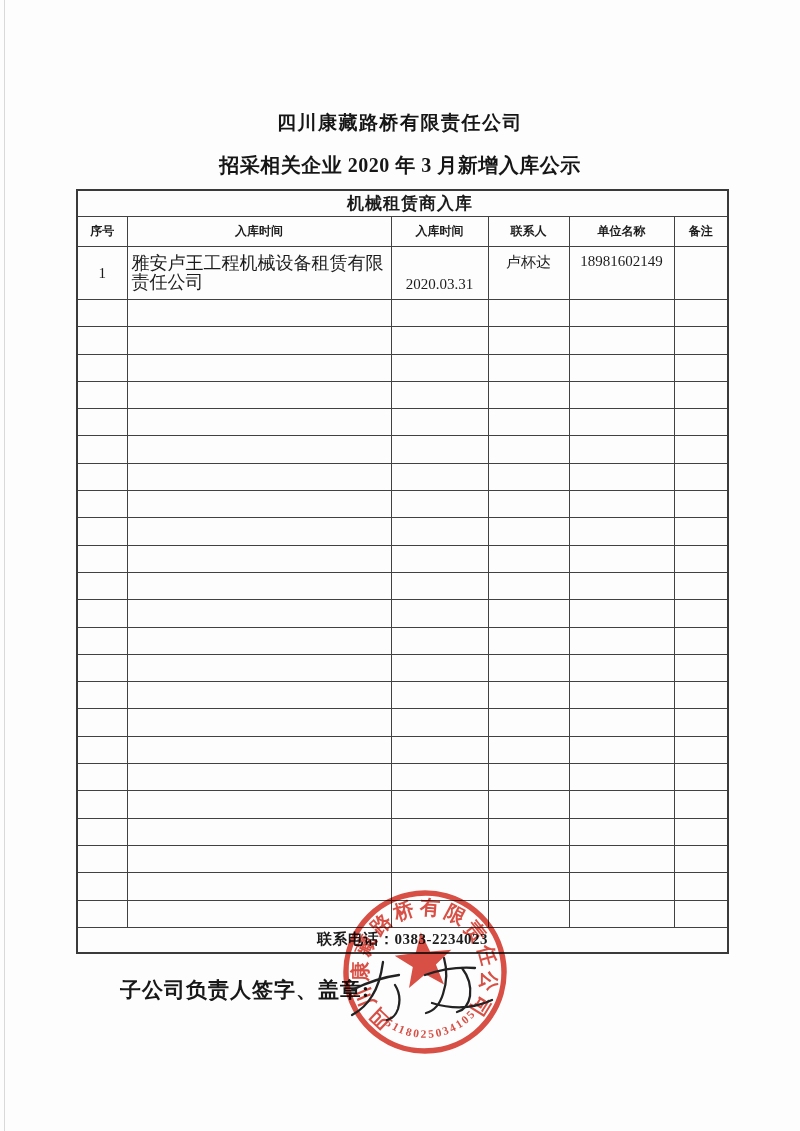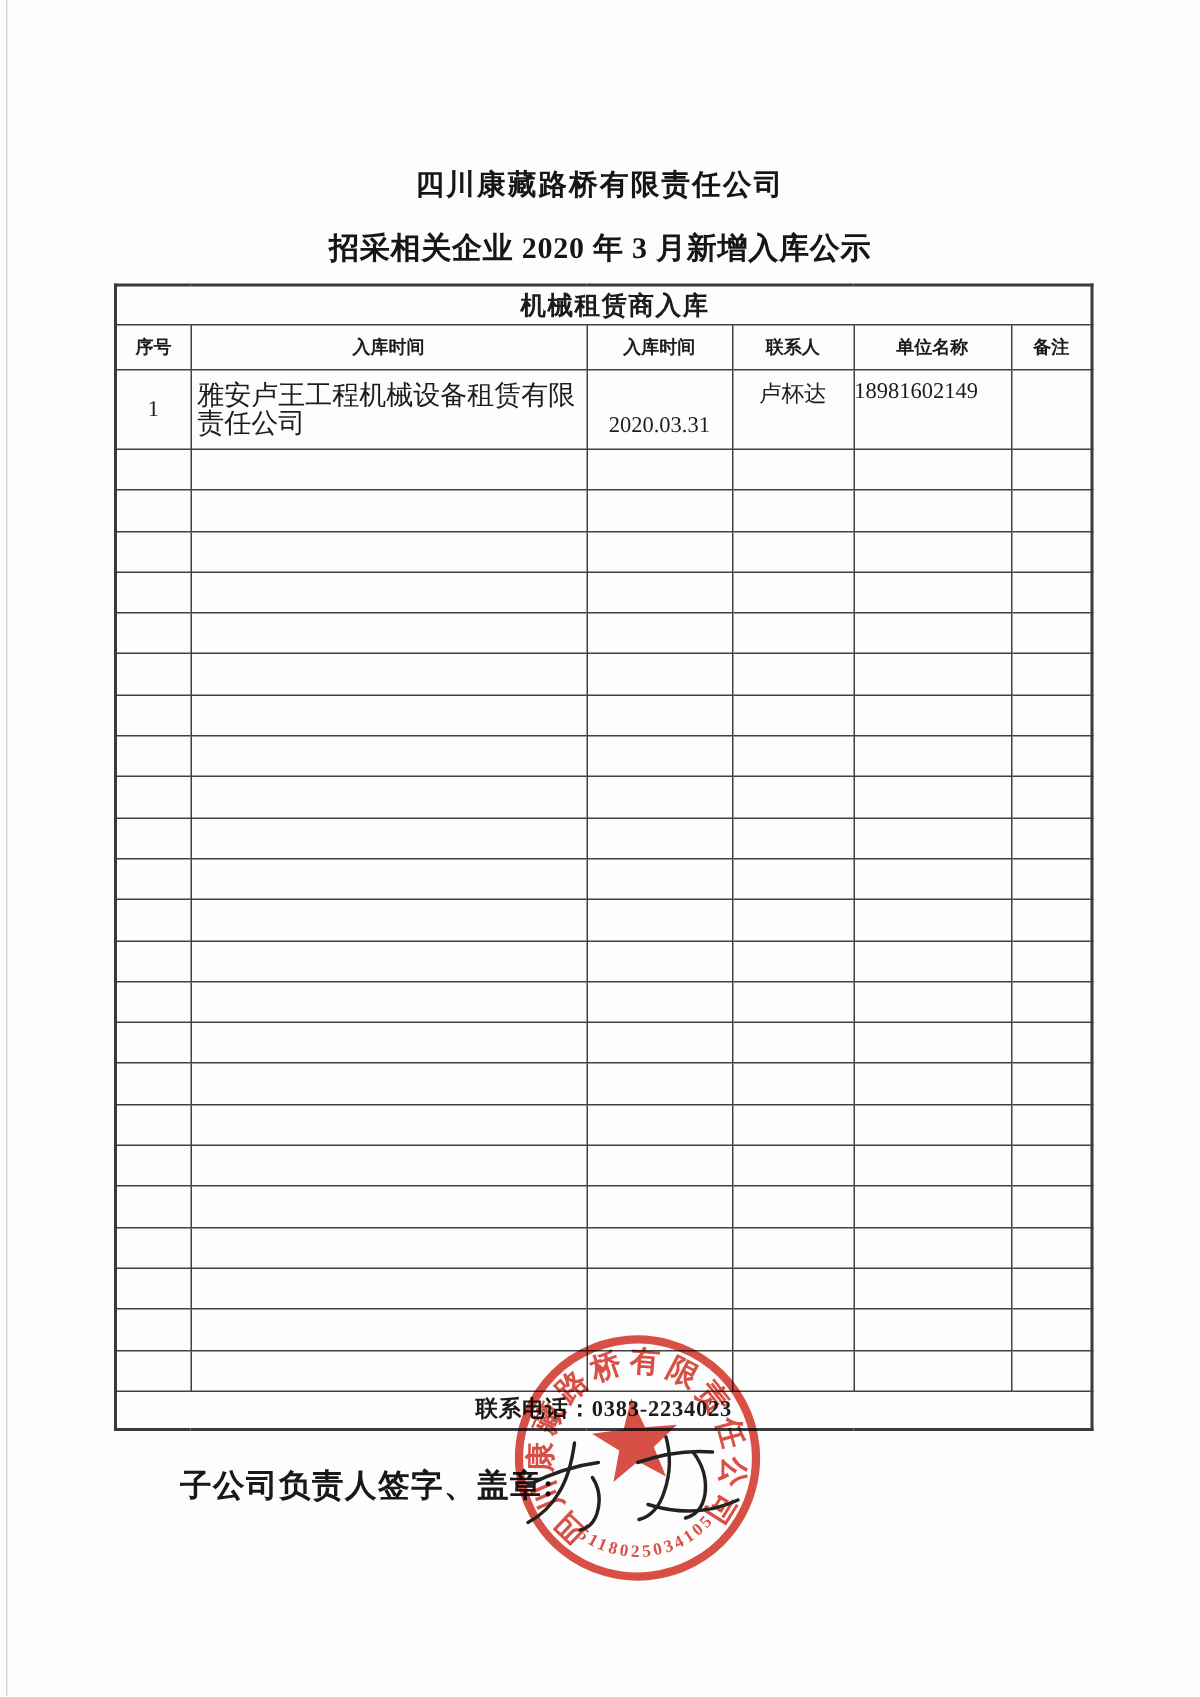--- a/index.html
+++ b/index.html
@@ -44,21 +44,21 @@
     vertical-align:middle;
     margin-left:42px;
   }
   tr.data-row td{height:46px;vertical-align:middle;}
   tr.data-row td.c0{text-align:center;}
   tr.data-row td.c1{
     text-align:left;padding:3px 4px;line-height:19px;font-size:18px;
   }
   tr.data-row td.c2{text-align:center;vertical-align:bottom;padding-bottom:6px;}
   tr.data-row td.c3{text-align:center;vertical-align:top;padding-top:6px;margin-left:40px;}
-  tr.data-row td.c4{text-align:left;vertical-align:top;padding-top:6px;}
+  tr.data-row td.c4{text-align:center;vertical-align:top;padding-top:6px;}
   tr.empty-row td{height:26.3px;}
   tr.foot-row td{
     height:24px;text-align:center;font-weight:bold;font-size:15px;
     letter-spacing:0.5px;
   }
   .sig-label{
     position:absolute;left:120px;top:976px;
     font-size:21px;font-weight:bold;letter-spacing:1px;color:#181818;
   }
   .stamp{

